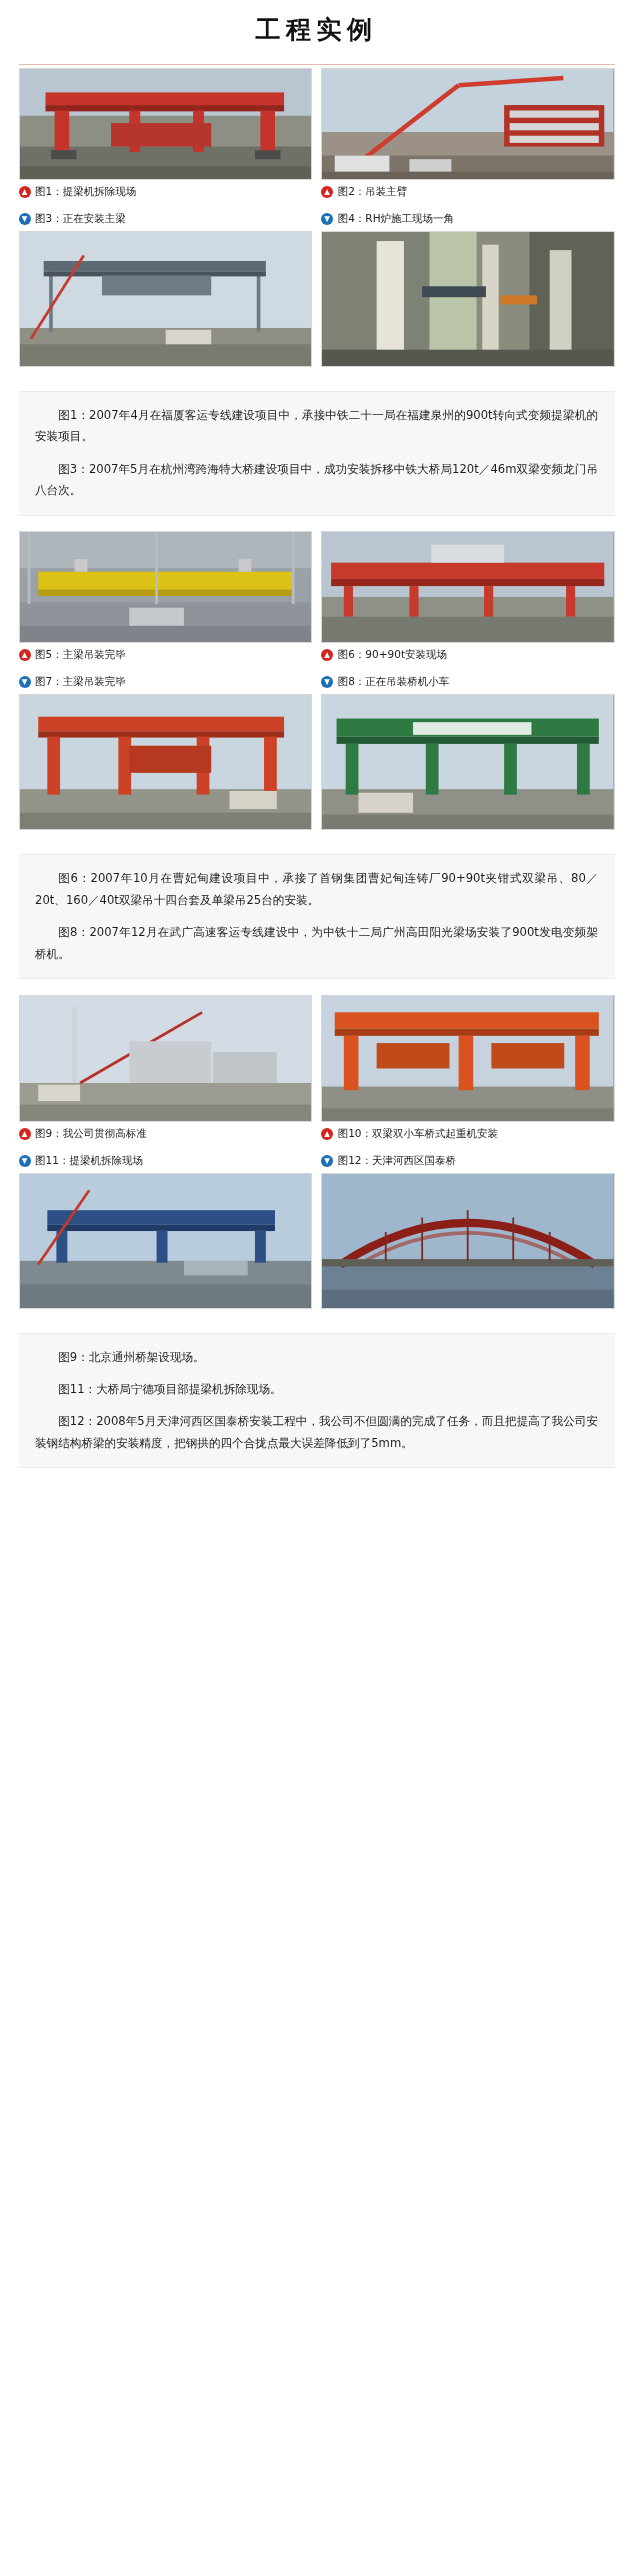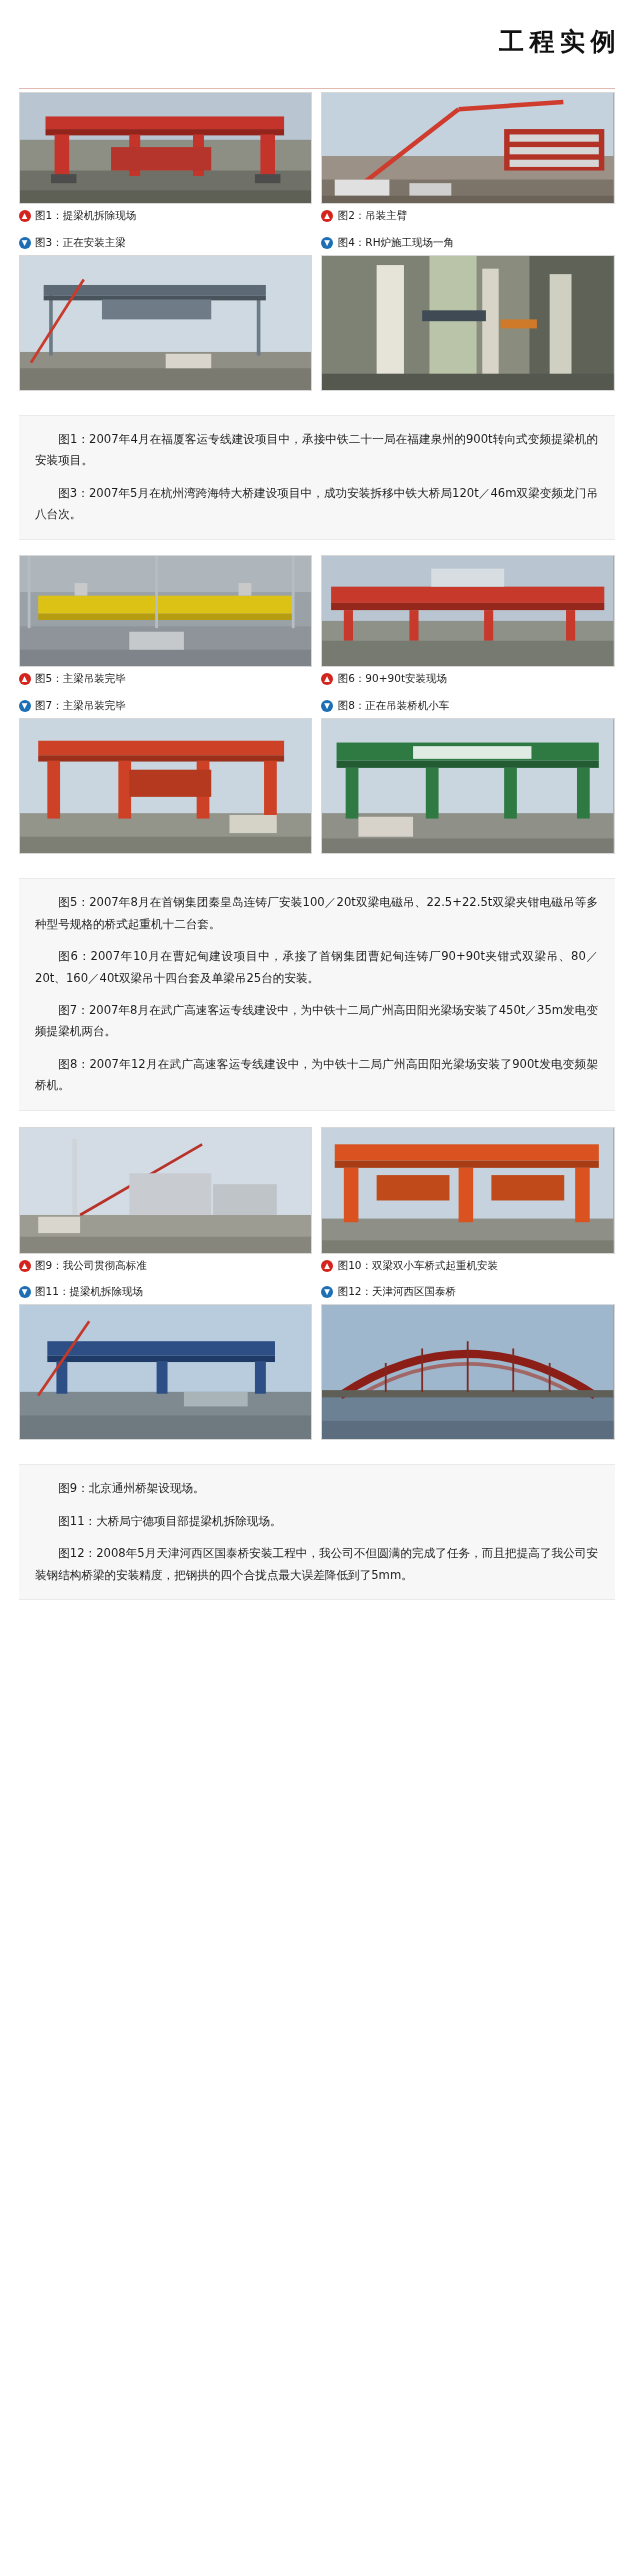--- a/index.html
+++ b/index.html
@@ -17,27 +17,26 @@
     width: 633px;
     position: relative;
     background: #ffffff;
   }
   
   .title-band {
     padding: 13px 0 11px 0;
     text-align: center;
   }
   .title-band h1 {
-    margin: 12px;
+    margin: 0;
     font-family: "DejaVu Sans", "Liberation Sans", sans-serif;
     font-size: 25px;
     font-weight: bold;
     letter-spacing: 5.5px;
     color: #111111;
-    text-align: right;
   }
   .title-rule {
     width: 596px;
     margin: 7.3px auto 0 auto;
     border-top: 0.9px solid #e6b9b0;
   }
   
   .grid {
     width: 596px;
     margin: 0 auto;
@@ -310,23 +309,21 @@
           </g>
           <rect x="100" y="30" width="130" height="14" fill="#ffffff" opacity="0.85"></rect>
           <rect x="0" y="132" width="320" height="16" fill="#7a7b72"></rect>
           <rect x="40" y="108" width="60" height="22" fill="#d7d3ca"></rect>
         </svg>
       </div>
     </div>
   </div>
 
   <div class="textblock">
-    <p>图5：2007年8月在首钢集团秦皇岛连铸厂安装100／20t双梁电磁吊、22.5+22.5t双梁夹钳电磁吊等多种型号规格的桥式起重机十二台套。</p>
     <p>图6：2007年10月在曹妃甸建设项目中，承接了首钢集团曹妃甸连铸厂90+90t夹钳式双梁吊、80／20t、160／40t双梁吊十四台套及单梁吊25台的安装。</p>
-    <p>图7：2007年8月在武广高速客运专线建设中，为中铁十二局广州高田阳光梁场安装了450t／35m发电变频提梁机两台。</p>
     <p>图8：2007年12月在武广高速客运专线建设中，为中铁十二局广州高田阳光梁场安装了900t发电变频架桥机。</p>
   </div>
 
   <div class="grid">
 
     <div class="cell left">
       <div class="photo tall">
         <svg viewBox="0 0 320 138" preserveAspectRatio="none">
           <rect x="0" y="0" width="320" height="138" fill="#d3dce4"></rect>
           <rect x="0" y="96" width="320" height="42" fill="#9c9c92"></rect>

